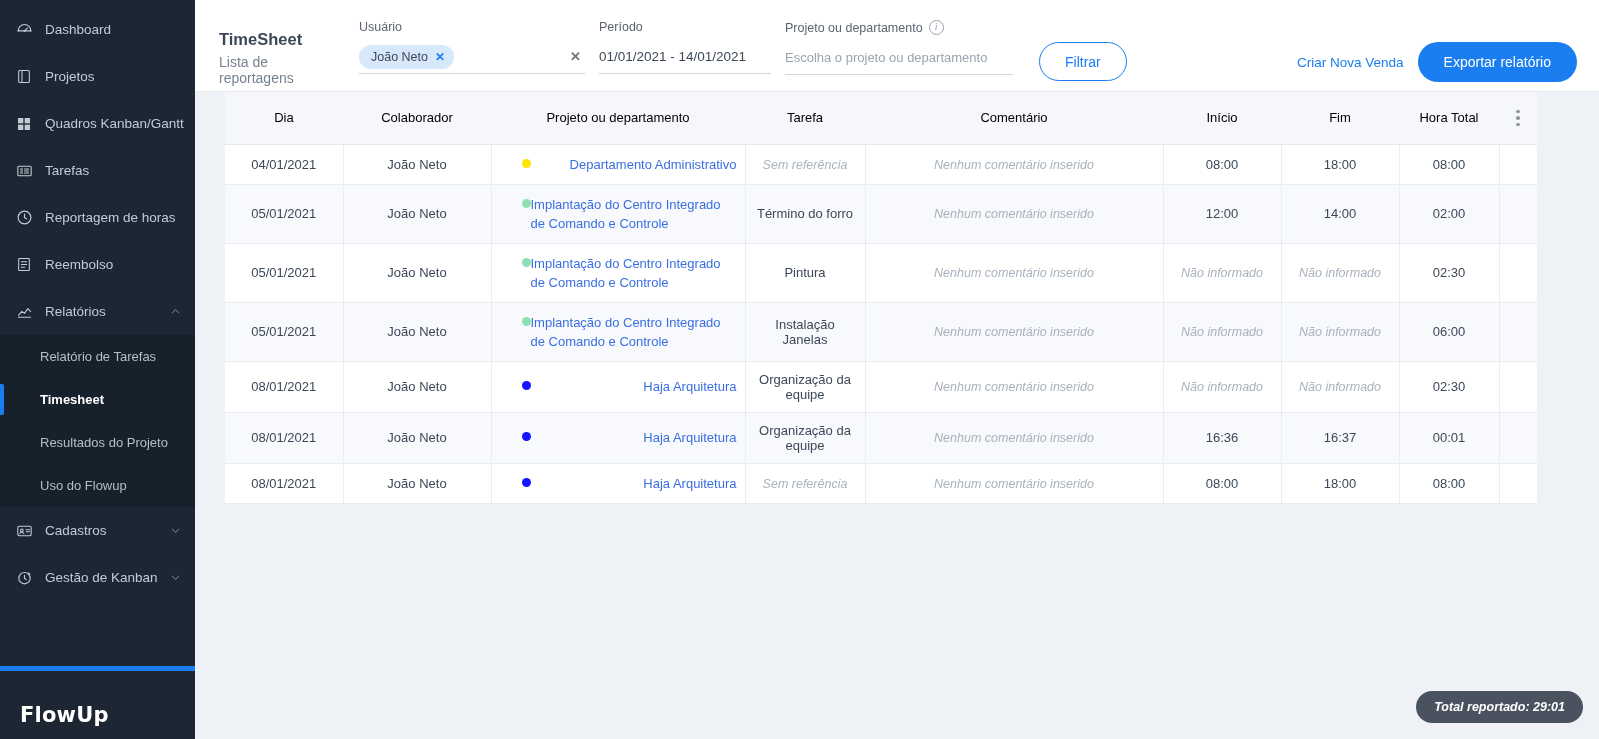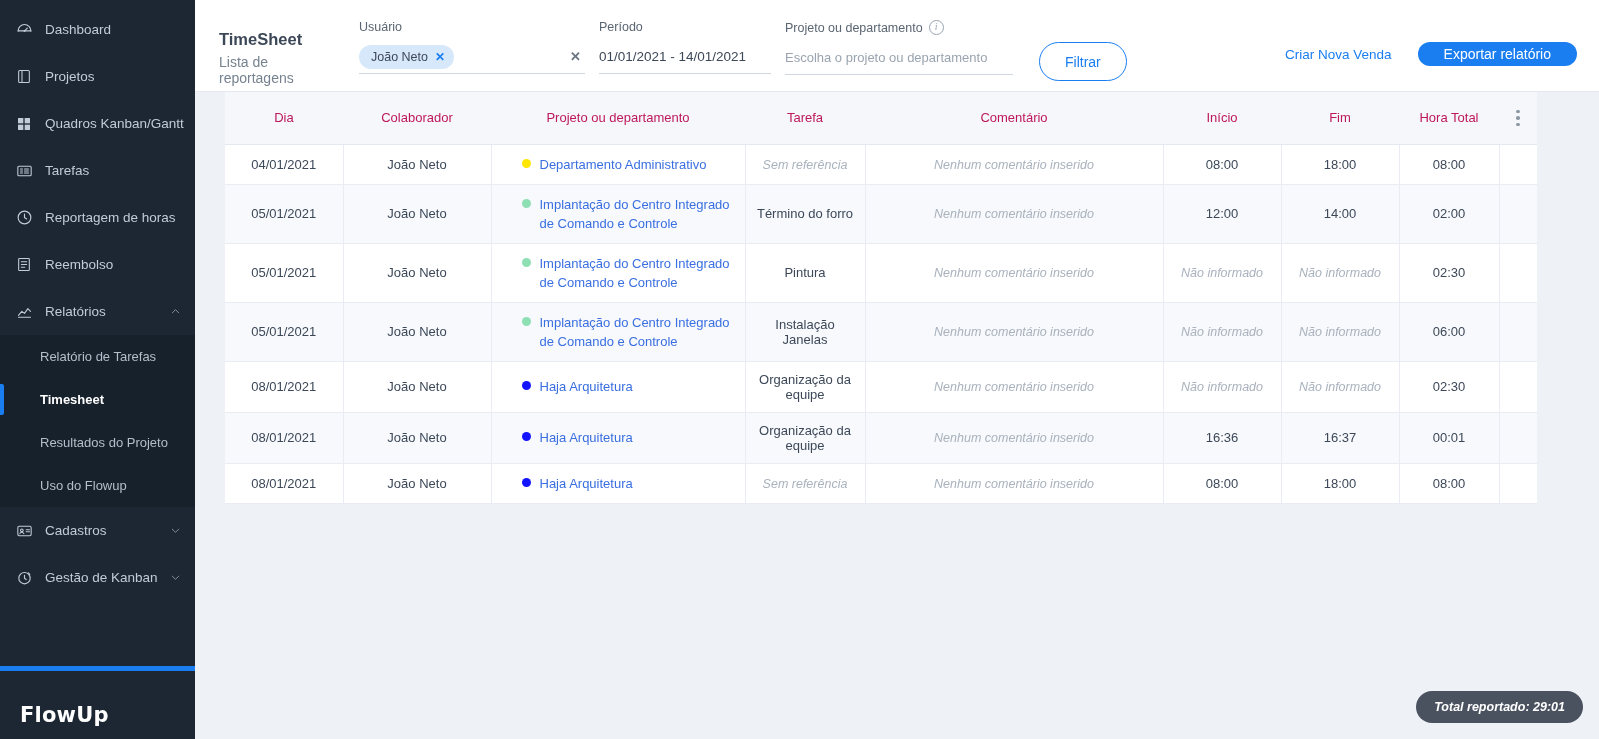--- a/index.html
+++ b/index.html
@@ -102,34 +102,34 @@
   .fval { font-size: 13.5px; color: #3c4858; }
   .fph { font-size: 13px; color: #9aa4b0; }
 
   .btn-outline {
     margin-left: 26px; margin-top: 22px;
     border: 1.5px solid #1a7ef0; color: #1a7ef0; background: #fff;
     border-radius: 22px; height: 39px; padding: 0 25px;
     font-size: 14px; cursor: pointer; font-family: "Liberation Sans", sans-serif;
   }
   .topright { margin-left: auto; display: flex; align-items: center;
-              gap: 26px; margin-top: 22px; padding-right: 6px; }
+              gap: 14px; margin-top: 22px; padding-right: 6px; }
   .link-blue { color: #1a7ef0; font-size: 13.5px; cursor: pointer; }
   .btn-primary {
     background: #1a7ef0; color: #fff; border: none;
-    border-radius: 22px; height: 24px; padding: 0 26px;
+    border-radius: 22px; height: 40px; padding: 0 26px;
     font-size: 14px; cursor: pointer; font-family: "Liberation Sans", sans-serif;
   }
 
   
   .content { flex: 1 1 auto; padding: 0 0 0 0; position: relative; }
   .table-wrap { margin: 0 70px 0 30px; }
   table { width: 1274px; border-collapse: collapse; table-layout: fixed; }
   thead th {
-    background: #f5f7fb; color: #be185d; font-weight: normal;
+    background: #f5f7fb; color: #000000; font-weight: normal;
     font-size: 13px; height: 52px; text-align: center;
     border-bottom: 1px solid #e4e8ef;
   }
   .menu-col { width: 38px; background: #f5f7fb; position: relative; }
   .dots { display: flex; flex-direction: column; gap: 3px; align-items: center; cursor: pointer; }
   .dots span { width: 3.5px; height: 3.5px; border-radius: 50%; background: #8d98a5; display: block; }
   tbody td {
     font-size: 13px; color: #3c4858; text-align: center;
     border-right: 1px solid #e9edf3; border-bottom: 1px solid #e9edf3;
     padding: 10px 8px; vertical-align: middle;
@@ -138,22 +138,22 @@
   tbody tr.alt { background: #f7f9fc; }
   tbody td:last-child { border-right: none; }
   .c-day { width: 118px; }
   .c-collab { width: 148px; }
   .c-proj { width: 254px; }
   .c-task { width: 120px; }
   .c-comment { width: 298px; }
   .c-start { width: 118px; }
   .c-end { width: 118px; }
   .c-total { width: 100px; }
-  .projcell { display: flex; align-items: flex-start; gap: 9px;
-              text-align: left; padding-left: 22px; }
+  .projcell { display: flex; align-items: flex-start; 
+              text-align: left; padding-left: 22px; justify-content: space-between; }
   .dot { width: 9px; height: 9px; border-radius: 50%; flex: 0 0 9px; margin-top: 4px; }
   .projlink { color: #3a6fe0; font-size: 13px; line-height: 19px; cursor: pointer; }
   .muted-i { color: #a9b2bd; font-style: italic; font-size: 12.5px; }
 
   .total-badge {
     position: absolute; right: 24px; bottom: 16px;
     background: #4a5260; color: #fff; font-size: 12.5px;
     border-radius: 16px; padding: 9px 18px; font-weight: bold; font-style: italic;
   }
 </style>

